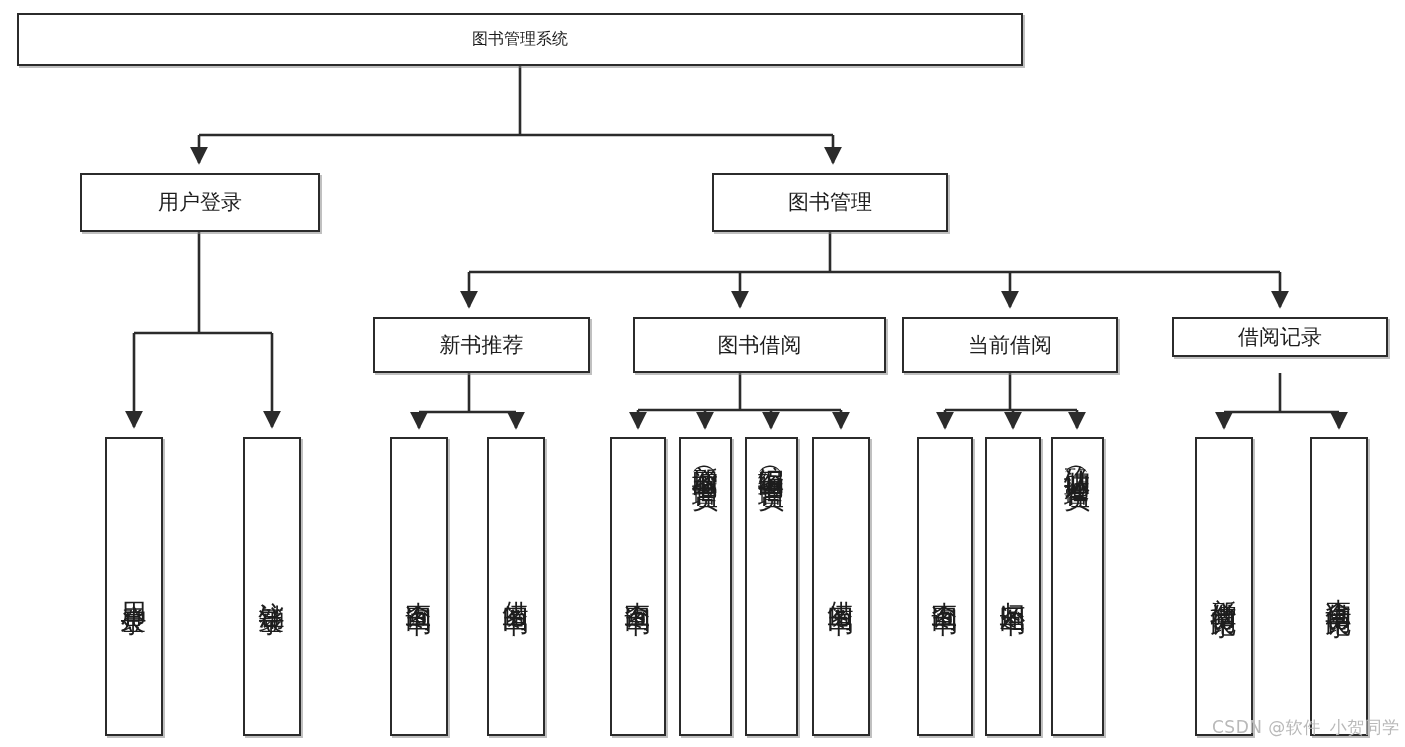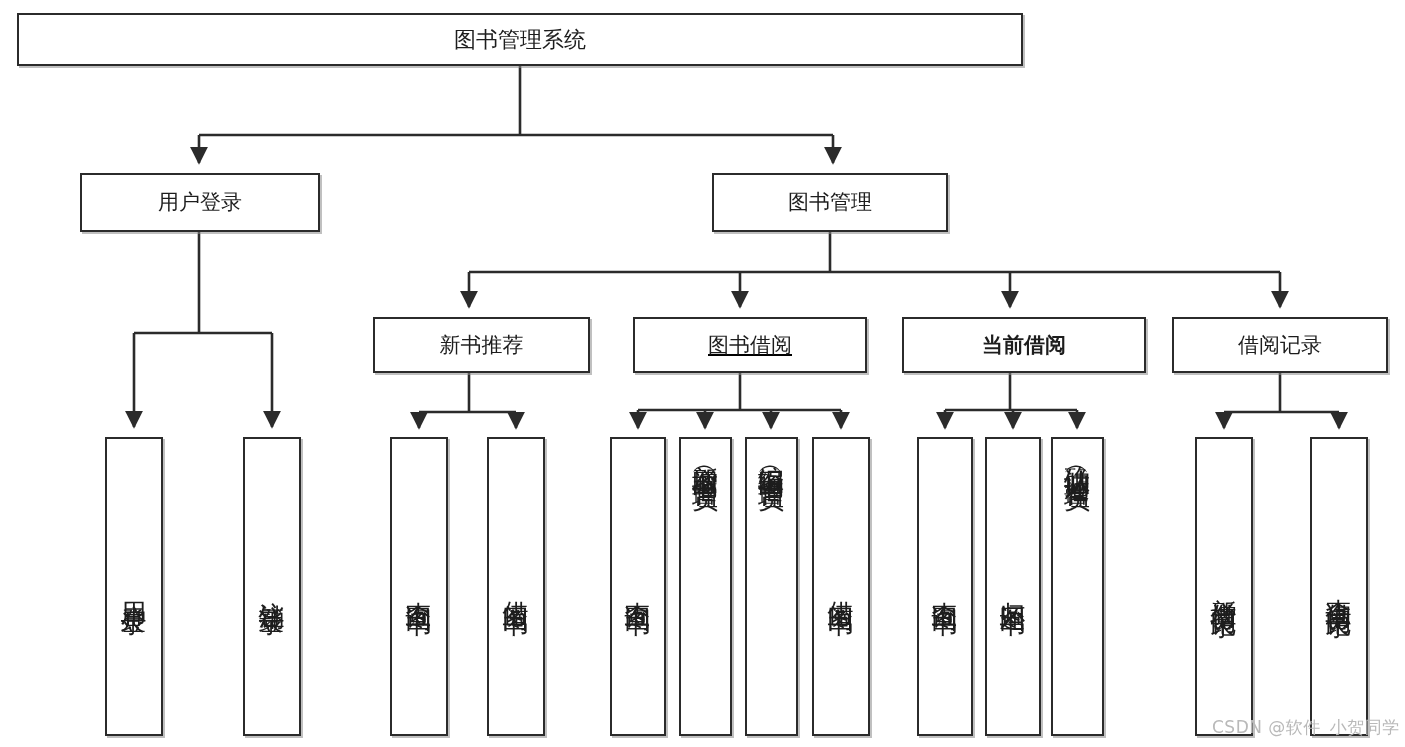--- a/index.html
+++ b/index.html
@@ -40,21 +40,21 @@
     color: #1d1d1d;
     line-height: 1.18;
     text-align: center;
     white-space: nowrap;
   }
   
   .h-label {
     font-size: 21px;
   }
   .root .h-label {
-    font-size: 22px;
+    font-size: 16px;
   }
   
   .leaf {
     align-items: flex-start;
     justify-content: center;
     padding-top: 6px;
   }
   .leaf .node-label {
     writing-mode: vertical-rl;
     text-orientation: upright;
@@ -139,27 +139,27 @@
   <div class="node" id="node-t1-0" style="left: 80px; top: 173px; width: 240px; height: 59px;">
     <span class="node-label h-label">用户登录</span>
   </div>
   <div class="node" id="node-t1-1" style="left: 712px; top: 173px; width: 236px; height: 59px;">
     <span class="node-label h-label">图书管理</span>
   </div>
 
   <div class="node" id="node-t2-0" style="left: 361px; top: 317px; width: 217px; height: 56px; margin-left: 12px;">
     <span class="node-label h-label">新书推荐</span>
   </div>
-  <div class="node" id="node-t2-1" style="left: 633px; top: 317px; width: 234px; height: 56px; text-decoration: underline;">
+  <div class="node" id="node-t2-1" style="left: 633px; top: 317px; width: 253px; height: 56px;">
     <span class="node-label h-label">图书借阅</span>
   </div>
-  <div class="node" id="node-t2-2" style="left: 902px; top: 317px; width: 244px; height: 56px; font-weight: bold;">
+  <div class="node" id="node-t2-2" style="left: 902px; top: 317px; width: 216px; height: 56px;">
     <span class="node-label h-label">当前借阅</span>
   </div>
-  <div class="node" id="node-t2-3" style="left: 1172px; top: 317px; width: 216px; height: 56px;">
+  <div class="node" id="node-t2-3" style="left: 1172px; top: 317px; width: 216px; height: 40px;">
     <span class="node-label h-label">借阅记录</span>
   </div>
 
   <div class="node leaf centered" id="node-leaf-0" style="left: 105px; top: 437px; width: 58px; height: 299px;">
     <span class="node-label">用户登录</span>
   </div>
   <div class="node leaf centered" id="node-leaf-1" style="left: 243px; top: 437px; width: 58px; height: 299px;">
     <span class="node-label">注销登录</span>
   </div>
   <div class="node leaf centered" id="node-leaf-2" style="left: 390px; top: 437px; width: 58px; height: 299px;">

